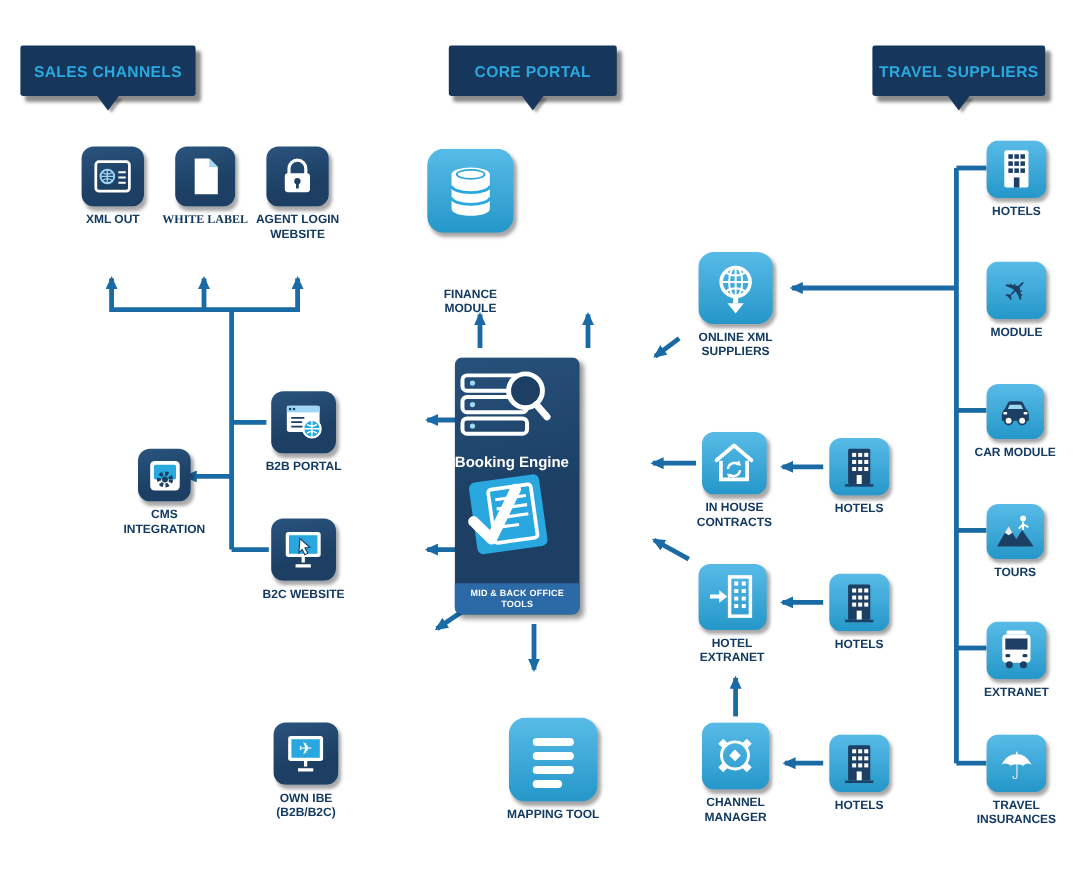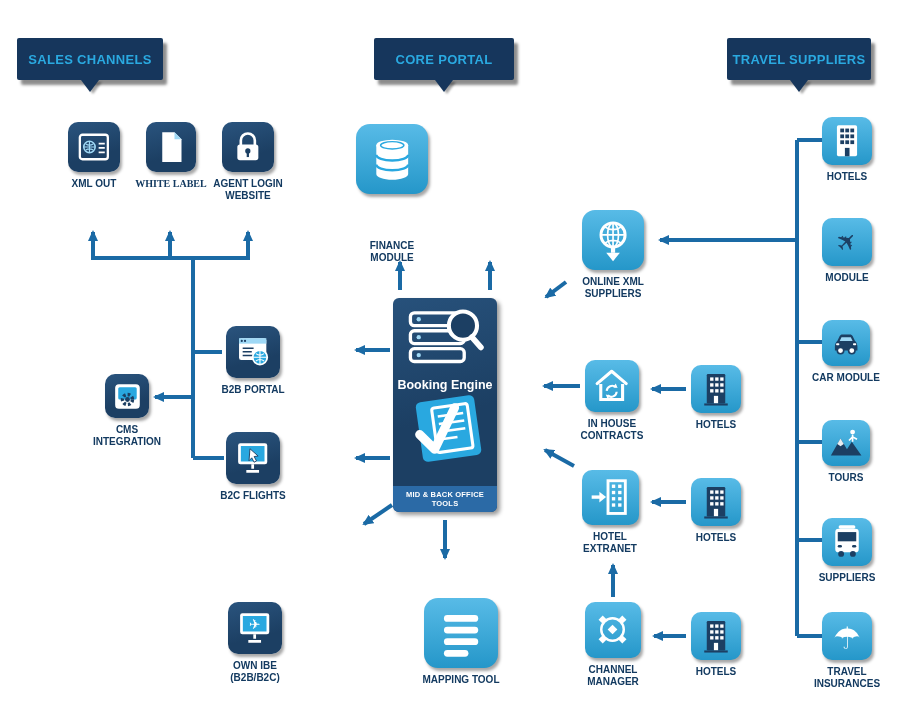--- a/index.html
+++ b/index.html
@@ -17,24 +17,24 @@
     border:9px solid transparent;border-top:12px solid var(--c-banner-bg);border-bottom-width:0;
     filter:drop-shadow(3px 2px 1px rgba(0,0,0,.35));}
   .node{position:absolute;display:flex;flex-direction:column;align-items:center;z-index:2;}
   .ic{display:flex;align-items:center;justify-content:center;border-radius:10px;
     box-shadow:2px 3px 3px rgba(0,0,0,.35);flex:none;}
   .ic svg{width:84%;height:84%;display:block;}
   .ic-dark{background:linear-gradient(165deg,#2a547e,var(--c-dark-icon) 65%);}
   .ic-light{background:var(--c-light-icon);
     background-image:linear-gradient(180deg,rgba(255,255,255,.22),rgba(0,0,0,.10));}
   .lbl{margin-top:6px;font-weight:bold;font-size:10px;line-height:1.18;color:var(--c-label);text-align:center;}
-  .booking{position:absolute;left:393px;top:298px;width:104px;height:214px;background:var(--c-dark-icon);
+  .booking{position:absolute;left:379px;top:298px;width:104px;height:214px;background:var(--c-dark-icon);
     background-image:linear-gradient(165deg,#27517b,var(--c-dark-icon) 55%);
     border-radius:6px;box-shadow:3px 3px 4px rgba(0,0,0,.4);display:flex;flex-direction:column;
-    align-items:center;z-index:2;}
+    align-items:flex-start;z-index:2;}
   .booking .be-label{color:#fff;font-weight:bold;font-size:12.5px;margin:2px 0 3px;}
   .booking .strip{margin-top:auto;width:100%;background:var(--c-booking-strip);color:#fff;font-weight:bold;
     font-size:7.5px;letter-spacing:.2px;text-align:center;padding:4px 2px;border-radius:0 0 6px 6px;}
 </style>
 </head>
 <body>
 
 <div class="stage">
 
   <svg class="wires" width="900" height="727">
@@ -127,42 +127,42 @@
           <circle cx="12" cy="12" r="1.2" fill="#1c3f63"></circle>
           <circle cx="15.6" cy="12" r="1.2" fill="#1c3f63"></circle>
           <path d="M13 20h12M13 24h10M13 28h12" stroke="#1c3f63" stroke-width="1.6"></path>
           <circle cx="32" cy="30" r="8" fill="#29a8e0" stroke="#fff" stroke-width="2"></circle>
           <path d="M24.5 30h15M32 22.5v15M27.5 26c2.8 2 6.2 2 9 0M27.5 34c2.8-2 6.2-2 9 0" stroke="#fff" stroke-width="1.2" fill="none"></path>
         </svg>
     </div>
     <div class="lbl">B2B PORTAL</div>
   </div>
 
-  <div class="node" style="left:90px;top:374px;width:74px;">
+  <div class="node" style="left:100px;top:374px;width:74px;">
     <div class="ic ic-dark" style="width:44px;height:44px;">
       <svg viewBox="0 0 48 48">
           <rect x="8" y="8" width="32" height="32" rx="5" fill="#fff"></rect>
           <rect x="12" y="12" width="24" height="16" rx="2" fill="#29a8e0"></rect>
           <circle cx="24" cy="28" r="6.5" fill="none" stroke="#1c3f63" stroke-width="4.5" stroke-dasharray="3.4 2.6"></circle>
           <circle cx="24" cy="28" r="3.2" fill="#1c3f63"></circle>
         </svg>
     </div>
     <div class="lbl">CMS INTEGRATION</div>
   </div>
 
   <div class="node" style="left:208px;top:432px;width:90px;">
     <div class="ic ic-dark" style="width:54px;height:52px;">
       <svg viewBox="0 0 48 48">
           <rect x="8" y="8" width="32" height="23" rx="2.5" fill="#fff"></rect>
           <rect x="11" y="11" width="26" height="17" fill="#29a8e0"></rect>
           <path d="M24 31v5M17 39h14" stroke="#fff" stroke-width="3"></path>
           <path d="M21 14l9 8-4.4.6 2.6 4.8-2.7 1.4-2.5-4.8-3 3.2z" fill="#fff" stroke="#1c3f63" stroke-width="1"></path>
         </svg>
     </div>
-    <div class="lbl">B2C FLIGHTS</div>
+    <div class="lbl">B2C WEBSITE</div>
   </div>
 
   <div class="node" style="left:220px;top:602px;width:70px;">
     <div class="ic ic-dark" style="width:54px;height:52px;">
       <svg viewBox="0 0 48 48">
           <rect x="8" y="8" width="32" height="23" rx="2.5" fill="#fff"></rect>
           <rect x="11" y="11" width="26" height="17" fill="#29a8e0"></rect>
           <path d="M24 31v5M17 39h14" stroke="#fff" stroke-width="3"></path>
           <text x="24" y="25" font-size="15" fill="#fff" text-anchor="middle" font-family="DejaVu Sans">✈</text>
         </svg>
@@ -413,21 +413,21 @@
       <svg viewBox="0 0 48 48">
           <rect x="14" y="4" width="20" height="4" rx="2" fill="#fff"></rect>
           <rect x="10" y="8" width="28" height="28" rx="4" fill="#fff"></rect>
           <rect x="13" y="12" width="22" height="11" fill="#1c3f63"></rect>
           <circle cx="17" cy="38" r="3.5" fill="#1c3f63"></circle>
           <circle cx="31" cy="38" r="3.5" fill="#1c3f63"></circle>
           <rect x="13" y="27.5" width="5" height="3" rx="1.5" fill="#1c3f63"></rect>
           <rect x="30" y="27.5" width="5" height="3" rx="1.5" fill="#1c3f63"></rect>
         </svg>
     </div>
-    <div class="lbl">SUPPLIERS</div>
+    <div class="lbl">EXTRANET</div>
   </div>
 
   <div class="node" style="left:807px;top:612px;width:80px;">
     <div class="ic ic-light" style="width:50px;height:48px;">
       <svg viewBox="0 0 48 48">
           <text x="24" y="39" font-size="37" text-anchor="middle" fill="#fff" font-family="DejaVu Sans">☂</text>
         </svg>
     </div>
     <div class="lbl">TRAVEL INSURANCES</div>
   </div>

